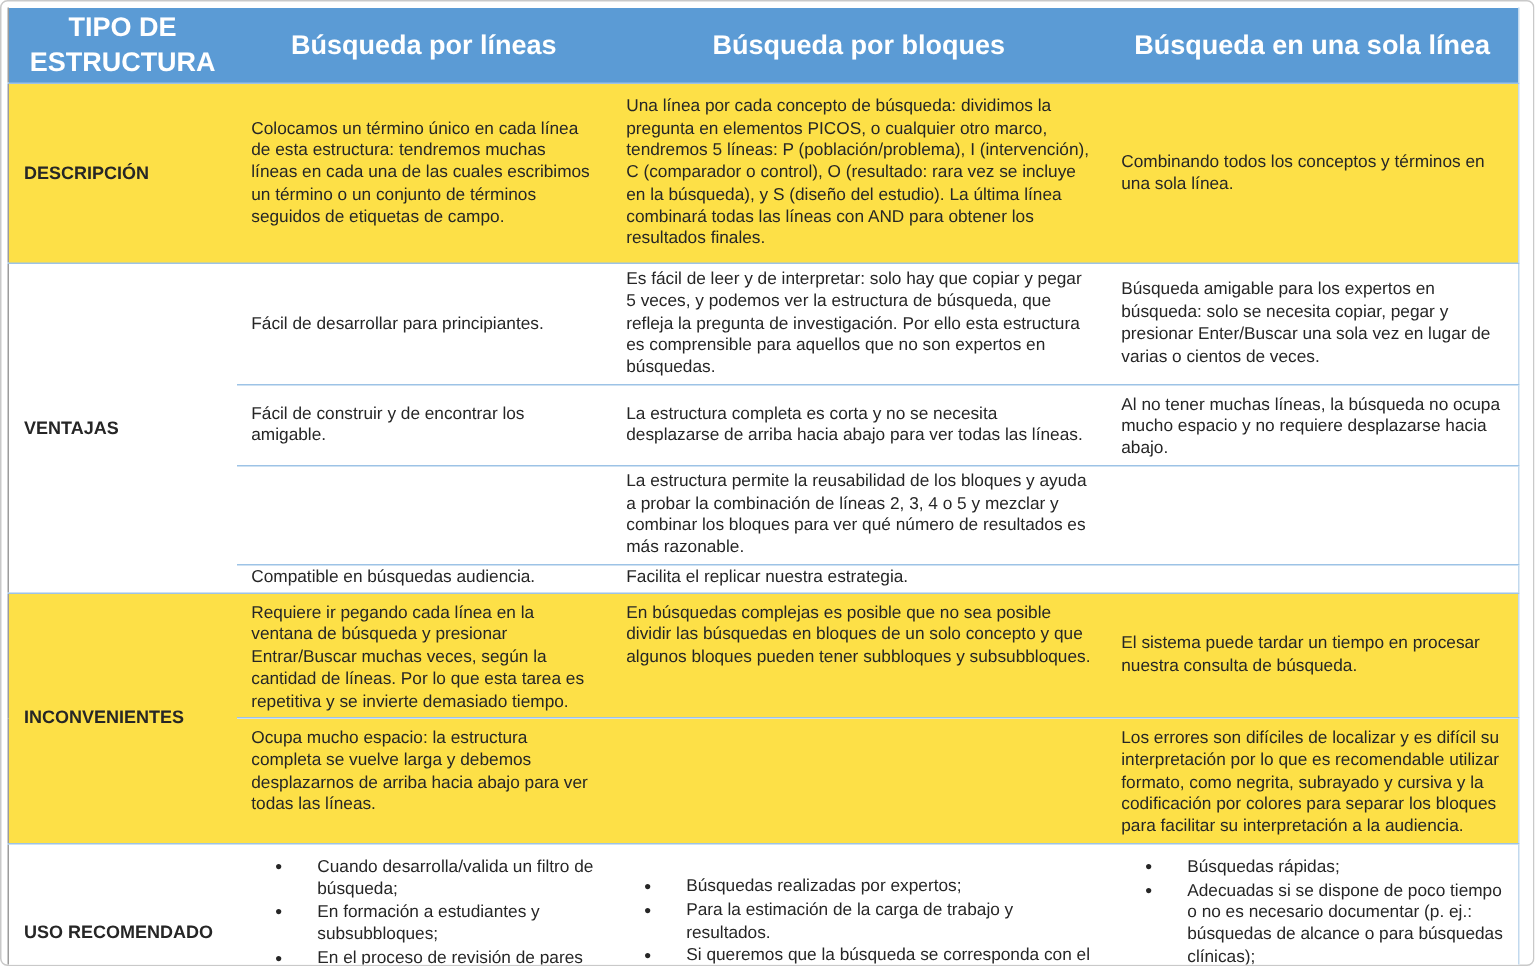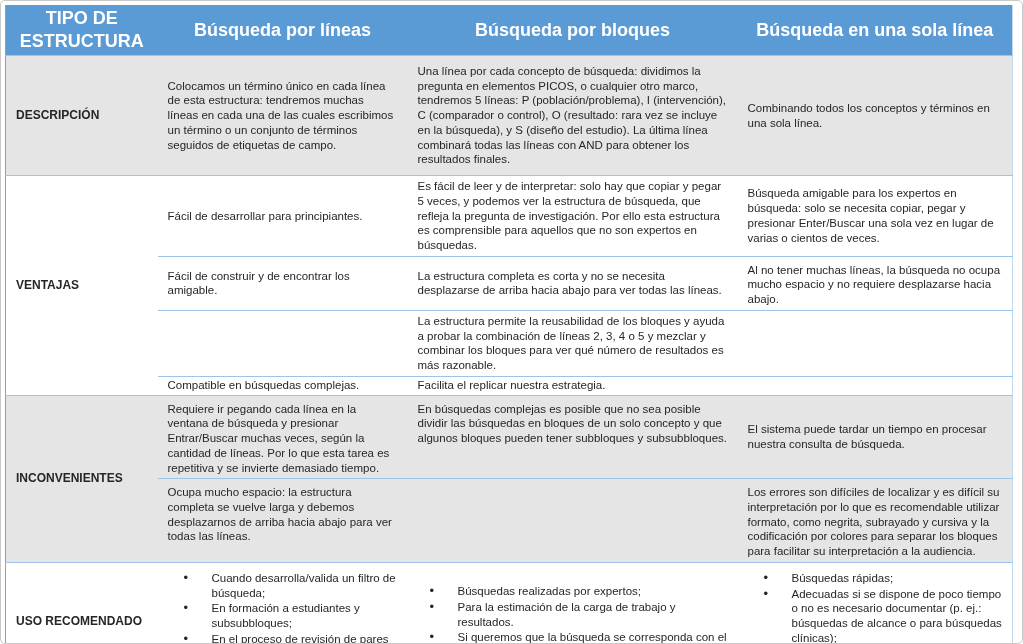--- a/index.html
+++ b/index.html
@@ -22,21 +22,21 @@
   td, th { font-size: 11.5px; line-height: 1.28; text-align: left; font-weight: normal; vertical-align: middle; padding: 3px 10px; overflow: hidden; }
   tr { border-top: 1px solid #9dc3e6; }
 
   tr.header-row { height: 28px; border-top: none; }
   tr.header-row th {
     background: #5b9bd5; color: #ffffff; font-weight: bold;
     font-size: 18px; text-align: center; padding: 2px 4px;
   }
   th.rowlabel { font-weight: bold; font-size: 12px; vertical-align: middle; }
 
-  tr.band-blue  td, tr.band-blue  th { background: #e5e5e5; }
+  tr.band-blue  td, tr.band-blue  th { background: #fde047; }
   tr.band-white td, tr.band-white th { background: #ffffff; }
 
   tr.r-desc { height: 120px; }
   tr.r-v1 { height: 80px; }
   tr.r-v2 { height: 51px; }
   tr.r-v3 { height: 64px; }
   tr.r-v4 { height: 19px; }
   tr.r-v4 td { padding-top: 1px; padding-bottom: 1px; }
   tr.r-i1 { height: 81px; }
   tr.r-i2 { height: 60px; }
@@ -96,21 +96,21 @@
       <td>Fácil de construir y de encontrar los amigable.</td>
       <td>La estructura completa es corta y no se necesita desplazarse de arriba hacia abajo para ver todas las líneas.</td>
       <td class="v-top">Al no tener muchas líneas, la búsqueda no ocupa mucho espacio y no requiere desplazarse hacia abajo.</td>
     </tr>
     <tr class="band-white r-v3">
       <td></td>
       <td>La estructura permite la reusabilidad de los bloques y ayuda a probar la combinación de líneas 2, 3, 4 o 5 y mezclar y combinar los bloques para ver qué número de resultados es más razonable.</td>
       <td></td>
     </tr>
     <tr class="band-white r-v4">
-      <td>Compatible en búsquedas complejas.</td>
+      <td>Compatible en búsquedas audiencia.</td>
       <td>Facilita el replicar nuestra estrategia.</td>
       <td></td>
     </tr>
 
     <tr class="band-blue r-i1">
       <th class="rowlabel" rowspan="2">INCONVENIENTES</th>
       <td class="v-top">Requiere ir pegando cada línea en la ventana de búsqueda y presionar Entrar/Buscar muchas veces, según la cantidad de líneas. Por lo que esta tarea es repetitiva y se invierte demasiado tiempo.</td>
       <td class="v-top"><span>En búsquedas complejas es posible que no sea posible dividir las búsquedas en bloques de un solo concepto y que algunos bloques pueden tener </span><span class="squig">subbloques</span><span> y </span><span class="squig">subsubbloques</span><span>.</span></td>
       <td>El sistema puede tardar un tiempo en procesar nuestra consulta de búsqueda.</td>
     </tr>

